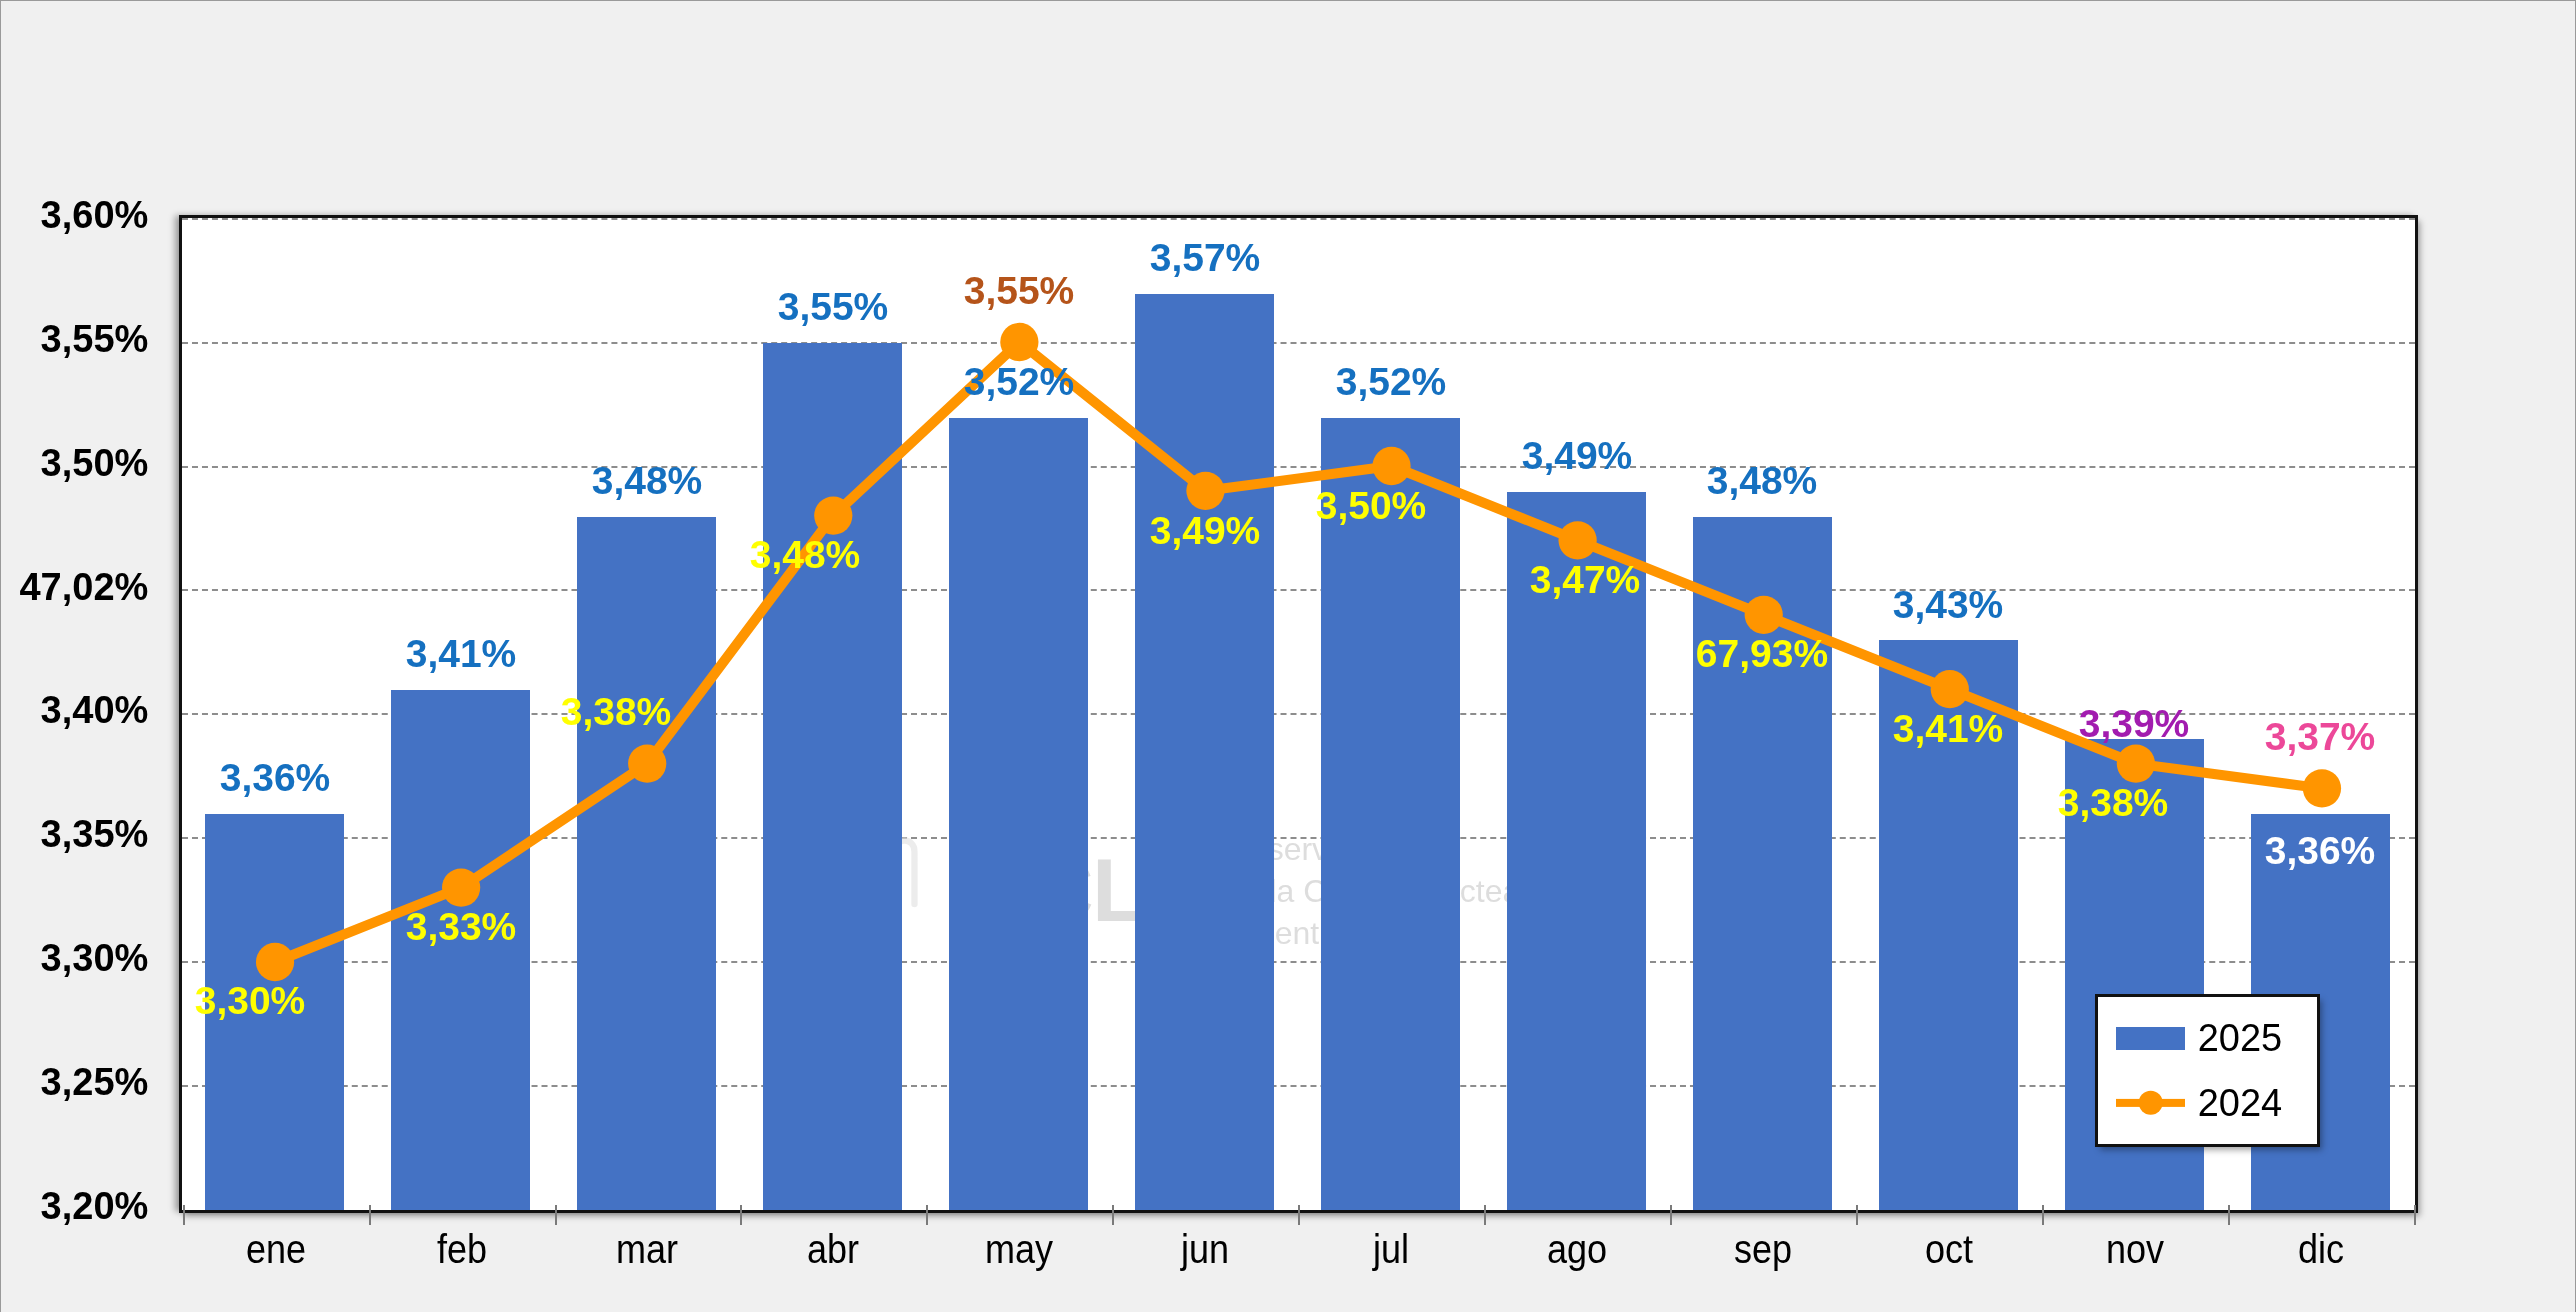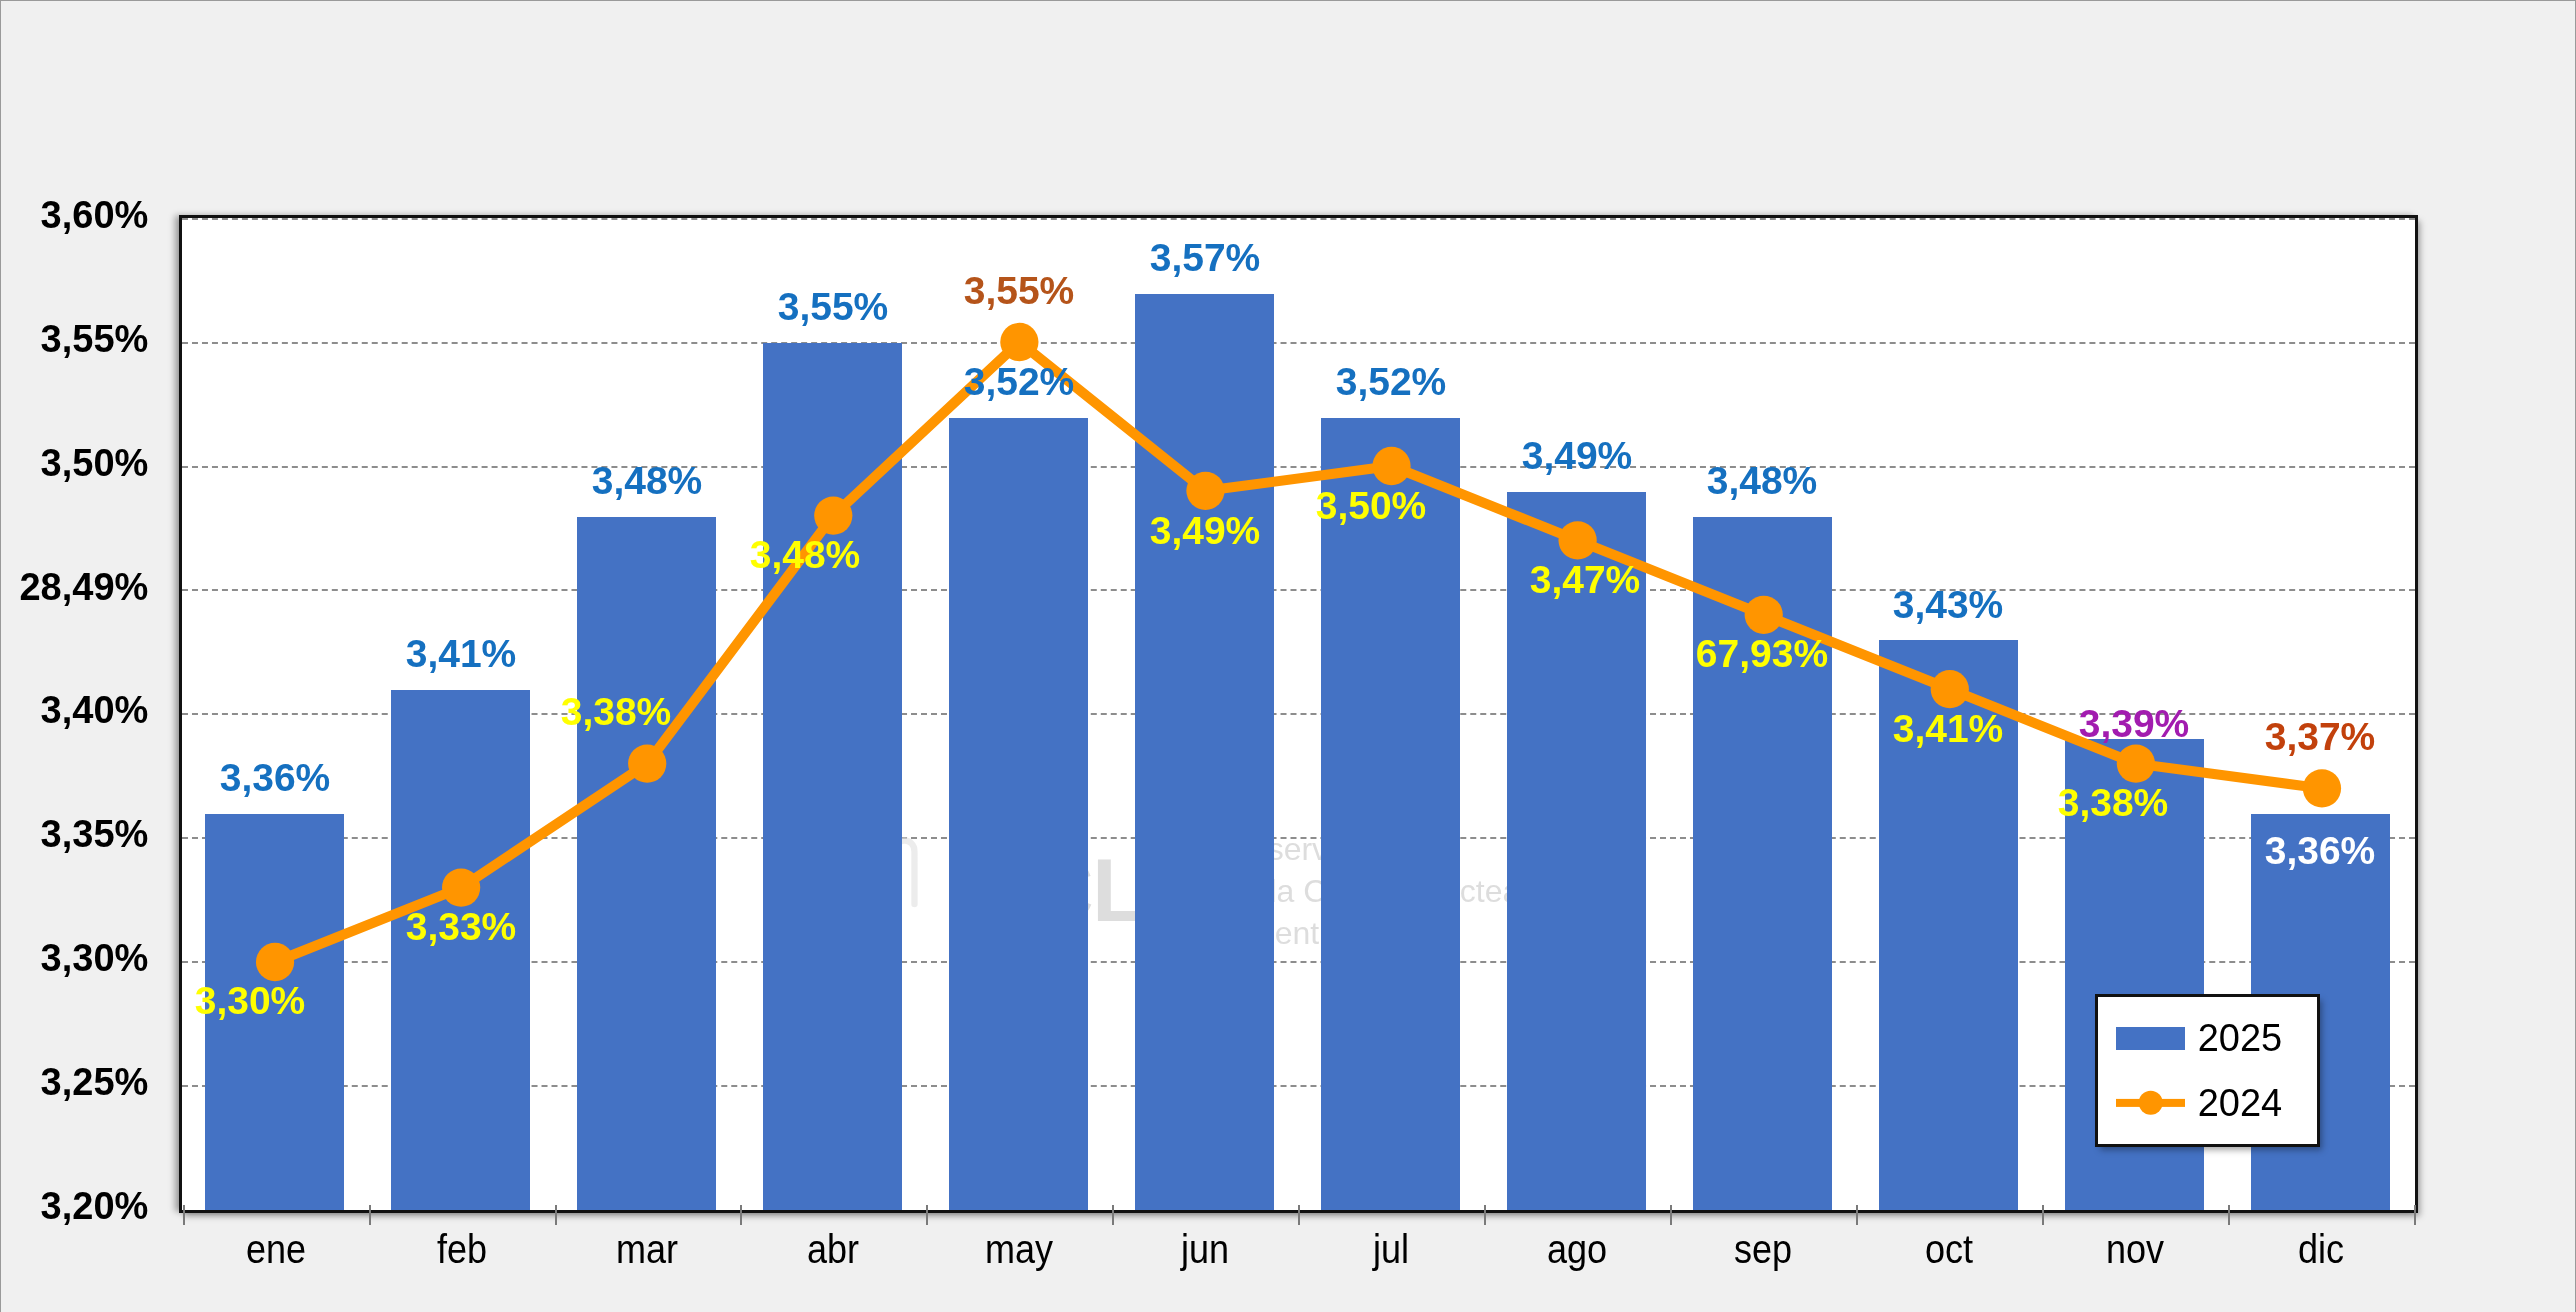--- a/index.html
+++ b/index.html
@@ -233,21 +233,21 @@
 </head>
 <body>
 
 <div id="chart-window">
 
 
   <div id="y-axis-labels">
       <div class="y-tick-label" style="top: 18px;">3,60%</div>
       <div class="y-tick-label" style="top: 142px;">3,55%</div>
       <div class="y-tick-label" style="top: 266px;">3,50%</div>
-      <div class="y-tick-label" style="top: 390px;">28,49%</div>
+      <div class="y-tick-label" style="top: 390px;">47,02%</div>
       <div class="y-tick-label" style="top: 513px;">3,40%</div>
       <div class="y-tick-label" style="top: 637px;">3,35%</div>
       <div class="y-tick-label" style="top: 761px;">3,30%</div>
       <div class="y-tick-label" style="top: 885px;">3,25%</div>
       <div class="y-tick-label" style="top: 1009px;">3,20%</div>
     </div>
 
   <div id="plot-area">
     <div id="plot-inner">
 
@@ -318,21 +318,21 @@
         <div class="line-label" style="color: rgb(255, 255, 0); left: 279px; top: 687px;">3,33%</div>
         <div class="line-label" style="color: rgb(255, 255, 0); left: 434px; top: 472px;">3,38%</div>
         <div class="line-label" style="color: rgb(255, 255, 0); left: 623px; top: 315px;">3,48%</div>
         <div class="line-label" style="color: rgb(181, 84, 26); left: 837px; top: 51px;">3,55%</div>
         <div class="line-label" style="color: rgb(255, 255, 0); left: 1023px; top: 291px;">3,49%</div>
         <div class="line-label" style="color: rgb(255, 255, 0); left: 1189px; top: 266px;">3,50%</div>
         <div class="line-label" style="color: rgb(255, 255, 0); left: 1395px; top: 340px; margin-left: 8px;">3,47%</div>
         <div class="line-label" style="color: rgb(255, 255, 0); left: 1580px; top: 414px;">67,93%</div>
         <div class="line-label" style="color: rgb(255, 255, 0); left: 1766px; top: 489px;">3,41%</div>
         <div class="line-label" style="color: rgb(255, 255, 0); left: 1931px; top: 563px;">3,38%</div>
-        <div class="line-label" style="color: #c2410c; left: 2138px; top: 497px;">3,37%</div>
+        <div class="line-label" style="color: #ec4899; left: 2138px; top: 497px;">3,37%</div>
         <div id="legend">
         <div class="legend-row">
           <span class="legend-swatch-bar" style="background: rgb(68, 114, 196);"></span>
           <span class="legend-label">2025</span>
         </div>
         <div class="legend-row">
           <span class="legend-swatch-line">
             <span class="lsl-line" style="background: rgb(255, 149, 0);"></span>
               <span class="lsl-dot" style="background: rgb(255, 149, 0);"></span>
           </span>

